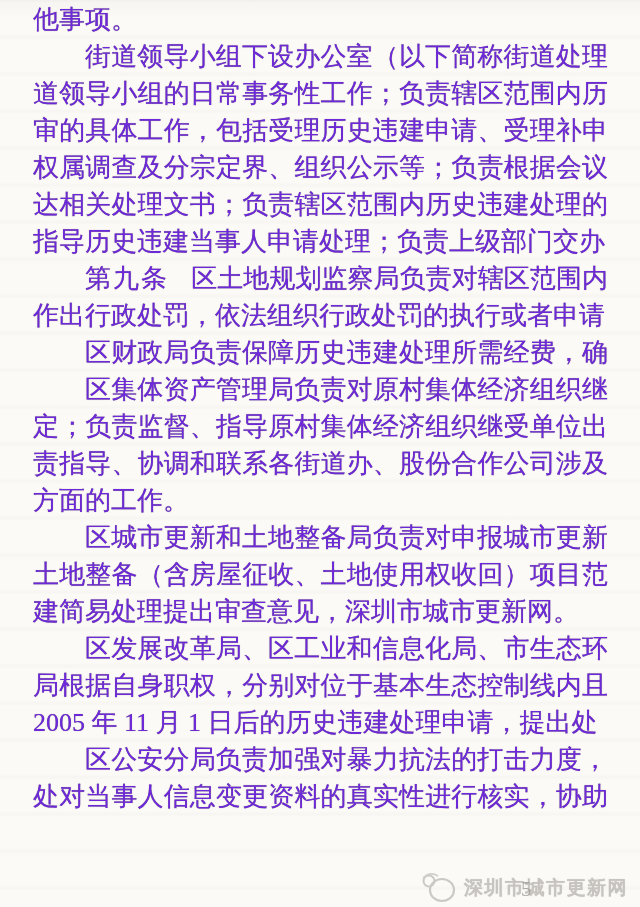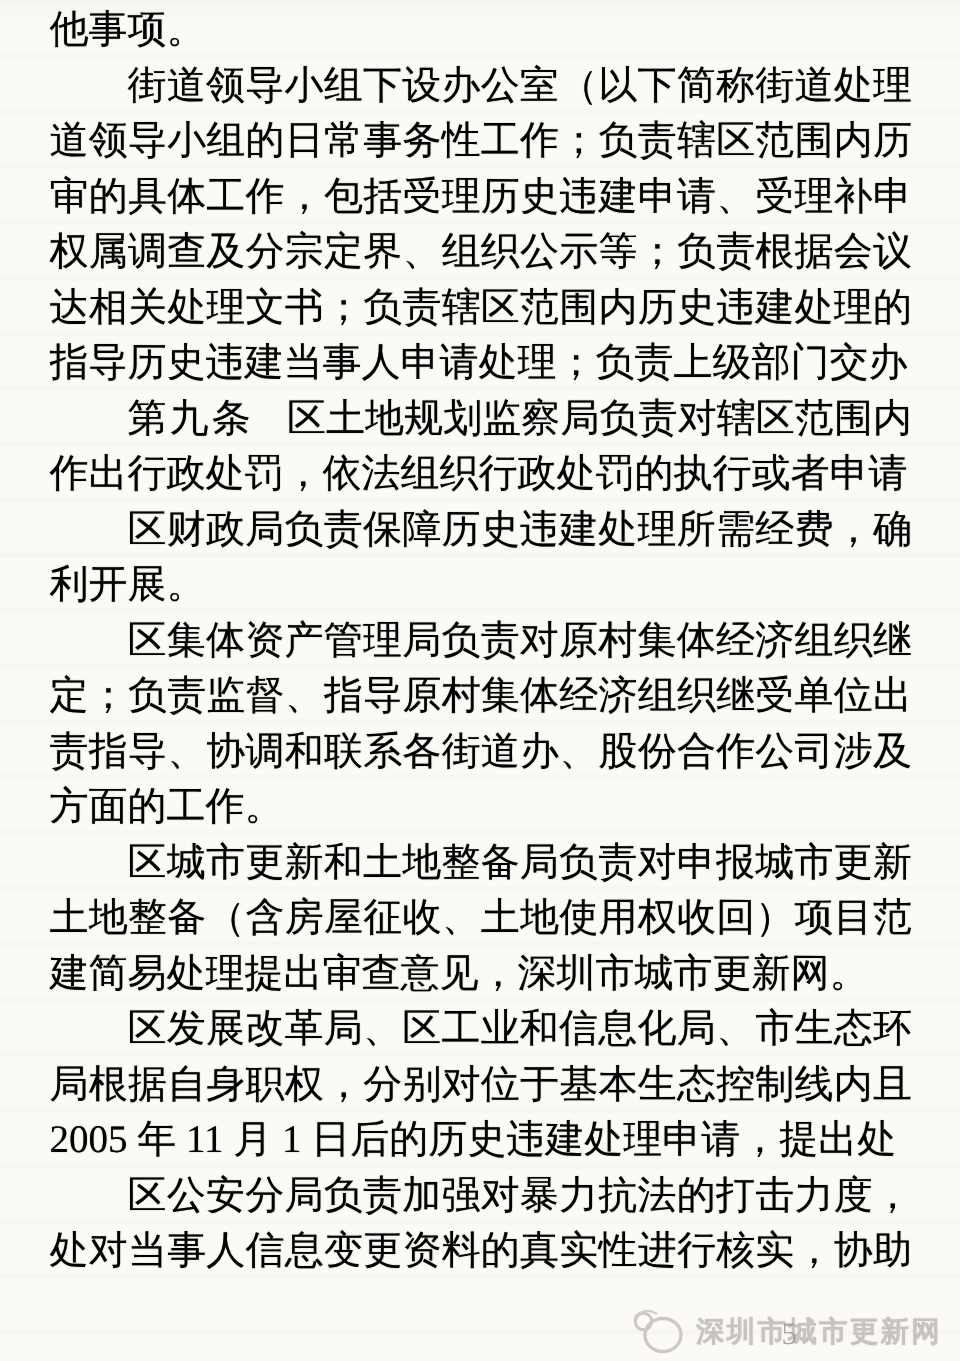--- a/index.html
+++ b/index.html
@@ -24,21 +24,21 @@
       repeating-linear-gradient(to bottom,
         rgba(120,112,100,0.035) 0px, rgba(120,112,100,0.0) 3px,
         rgba(120,112,100,0.0) 34px, rgba(120,112,100,0.03) 37px),
       linear-gradient(to bottom, rgba(150,145,138,0.05), rgba(150,145,138,0) 18px);
   }
   .doc {
     position: absolute;
     left: 33px;
     top: 1px;
     width: 575px;
-    color: #000000;
+    color: #6d28d9;
     font-size: 26px;
     line-height: 37px;
     text-shadow: 0 0 0.7px rgba(70,62,55,0.75);
   }
   .para { margin: 0; }
   .line {
     height: 37px;
     overflow: hidden;
     white-space: normal;
     text-align: left;
@@ -101,21 +101,20 @@
       <div class="line j">权属调查及分宗定界、组织公示等；负责根据会议审议结果，送</div>
       <div class="line j">达相关处理文书；负责辖区范围内历史违建处理的宣传、动员，</div>
       <div class="line">指导历史违建当事人申请处理；负责上级部门交办的其他工作。</div>
     </div>
     <div class="para">
       <div class="line j indent"><b>第九条</b><span>区土地规划监察局负责对辖区范围内历史违建依法</span></div>
       <div class="line">作出行政处罚，依法组织行政处罚的执行或者申请人民法院执行。</div>
     </div>
     <div class="para">
       <div class="line j indent">区财政局负责保障历史违建处理所需经费，确保处理工作顺</div>
-      <div class="line">利开展。</div>
     </div>
     <div class="para">
       <div class="line j indent">区集体资产管理局负责对原村集体经济组织继受单位进行认</div>
       <div class="line j">定；负责监督、指导原村集体经济组织继受单位出具承诺书；负</div>
       <div class="line j">责指导、协调和联系各街道办、股份合作公司涉及集体资产管理</div>
       <div class="line">方面的工作。</div>
     </div>
     <div class="para">
       <div class="line j indent">区城市更新和土地整备局负责对申报城市更新计划范围内或</div>
       <div class="line j">土地整备（含房屋征收、土地使用权收回）项目范围内的历史违</div>

